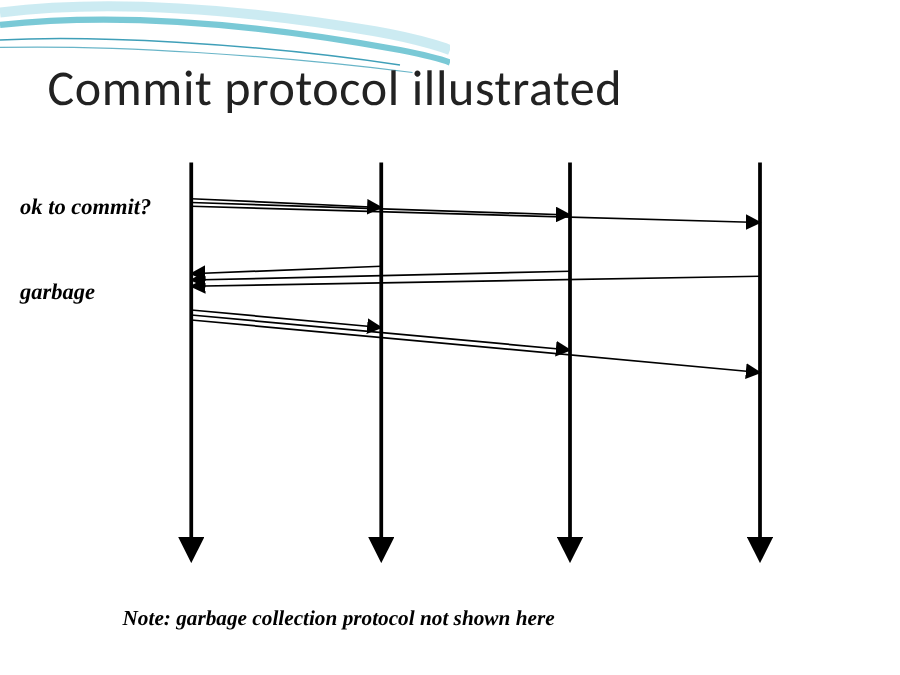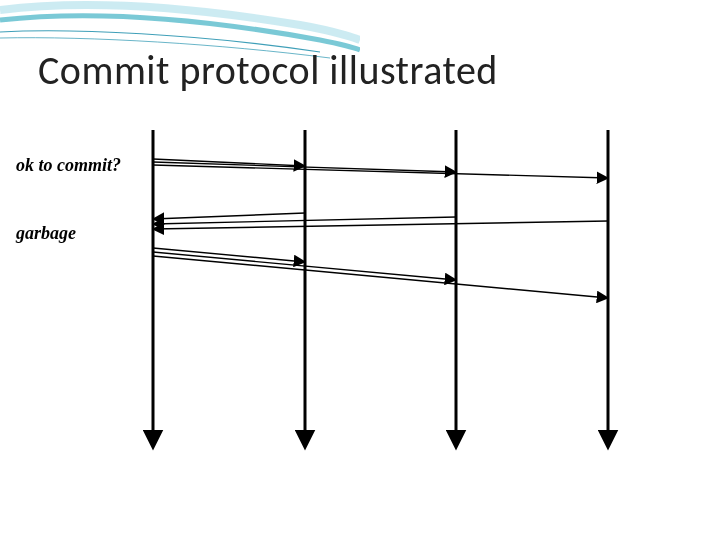--- a/index.html
+++ b/index.html
@@ -71,20 +71,21 @@
     <path d="M0 20 C 90 10, 200 18, 320 40 C 350 46, 360 50, 360 50" stroke="#59bccc" stroke-width="5" fill="none" opacity="0.8"></path>
     <path d="M0 32 C 70 28, 200 34, 320 52" stroke="#2a95b0" stroke-width="1.2" fill="none" opacity="0.9"></path>
     <path d="M0 38 C 90 36, 220 44, 330 58" stroke="#2a95b0" stroke-width="1" fill="none" opacity="0.7"></path>
   </svg>
 
   <div class="title">Commit protocol illustrated</div>
 
   <div class="label" style="left:16px; top:155px;">ok to commit?</div>
   <div class="label" style="left:16px; top:223px;">garbage</div>
 
+  <div class="note" style="left:98px; top:485px;">Note: garbage collection protocol not shown here</div>
 
   <svg class="diagram" viewBox="0 0 720 540">
     <defs>
       <marker id="arrow" viewBox="0 0 10 10" refX="9" refY="5" markerWidth="9" markerHeight="9" orient="auto-start-reverse">
         <path d="M 0 0 L 10 5 L 0 10 z" fill="#000"></path>
       </marker>
       <marker id="arrowBig" viewBox="0 0 10 10" refX="5" refY="5" markerWidth="7" markerHeight="7" orient="auto-start-reverse">
         <path d="M 0 0 L 10 5 L 0 10 z" fill="#000"></path>
       </marker>
     </defs>

